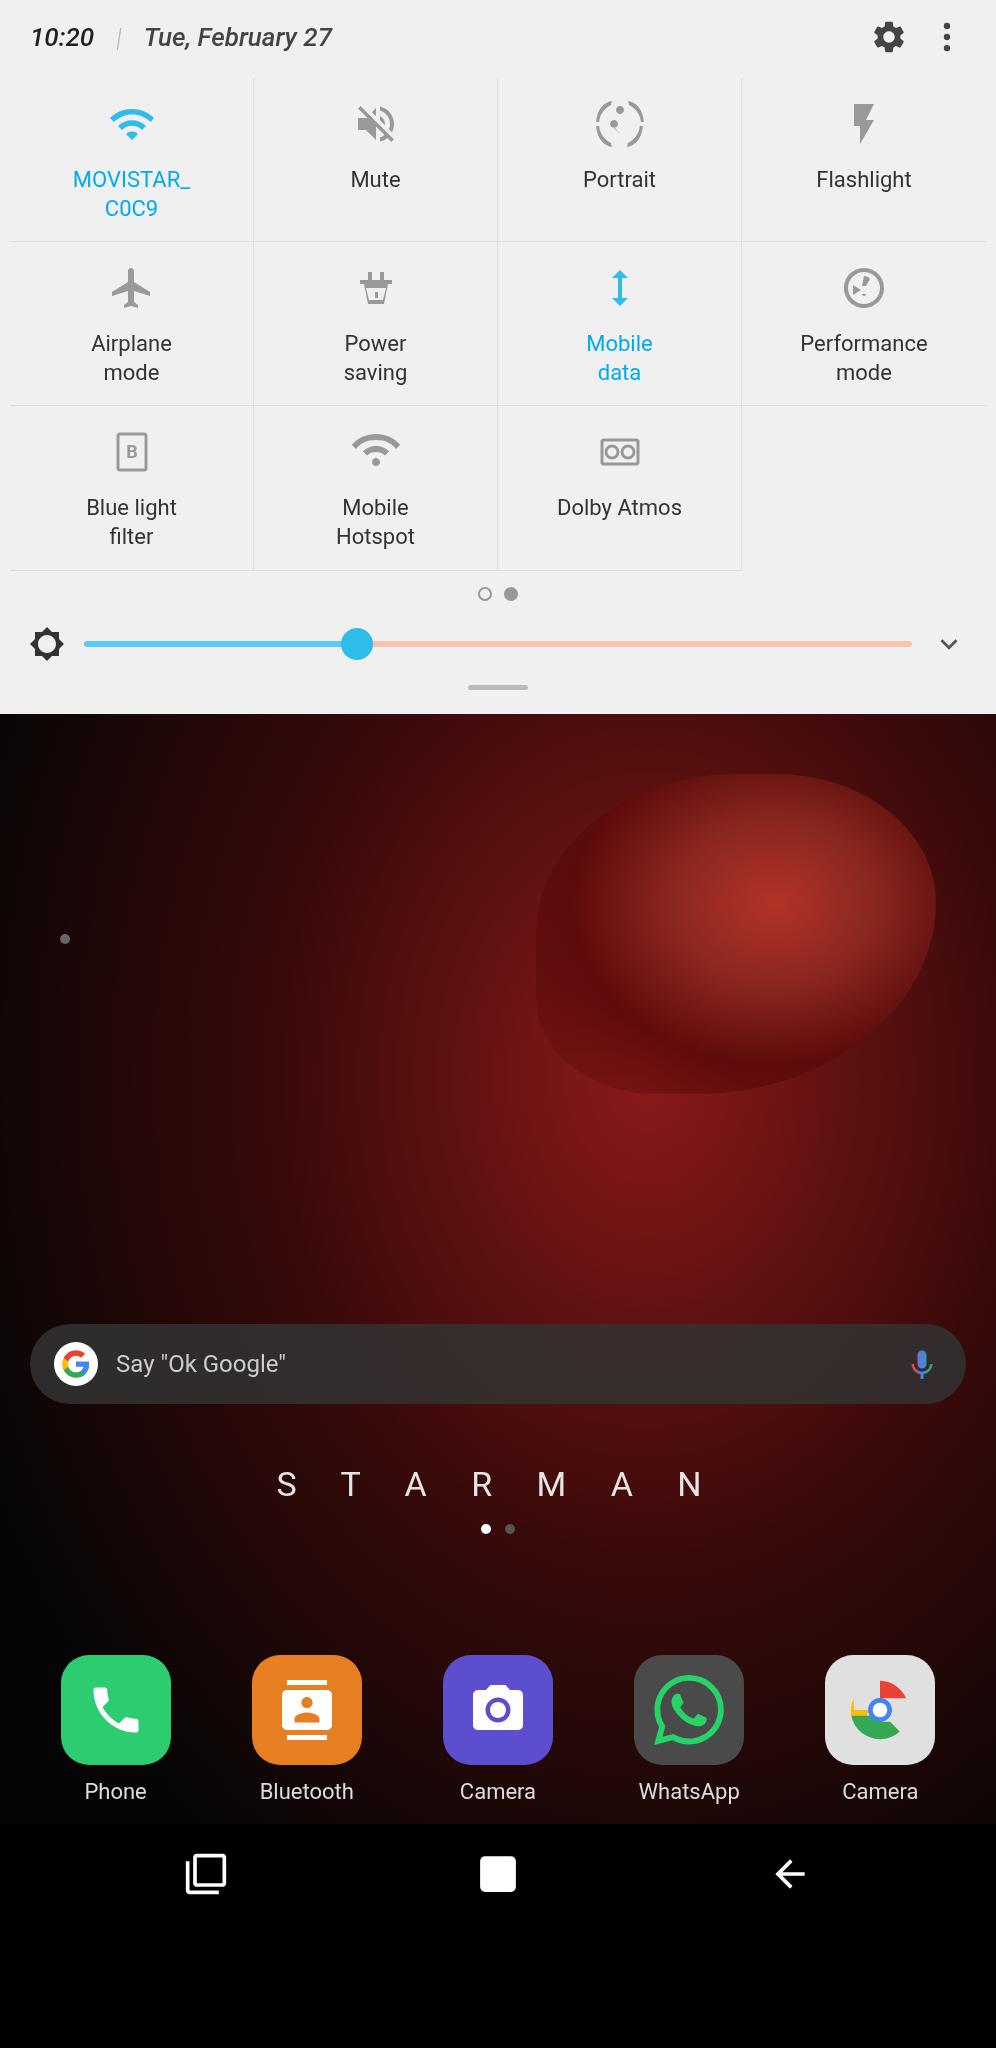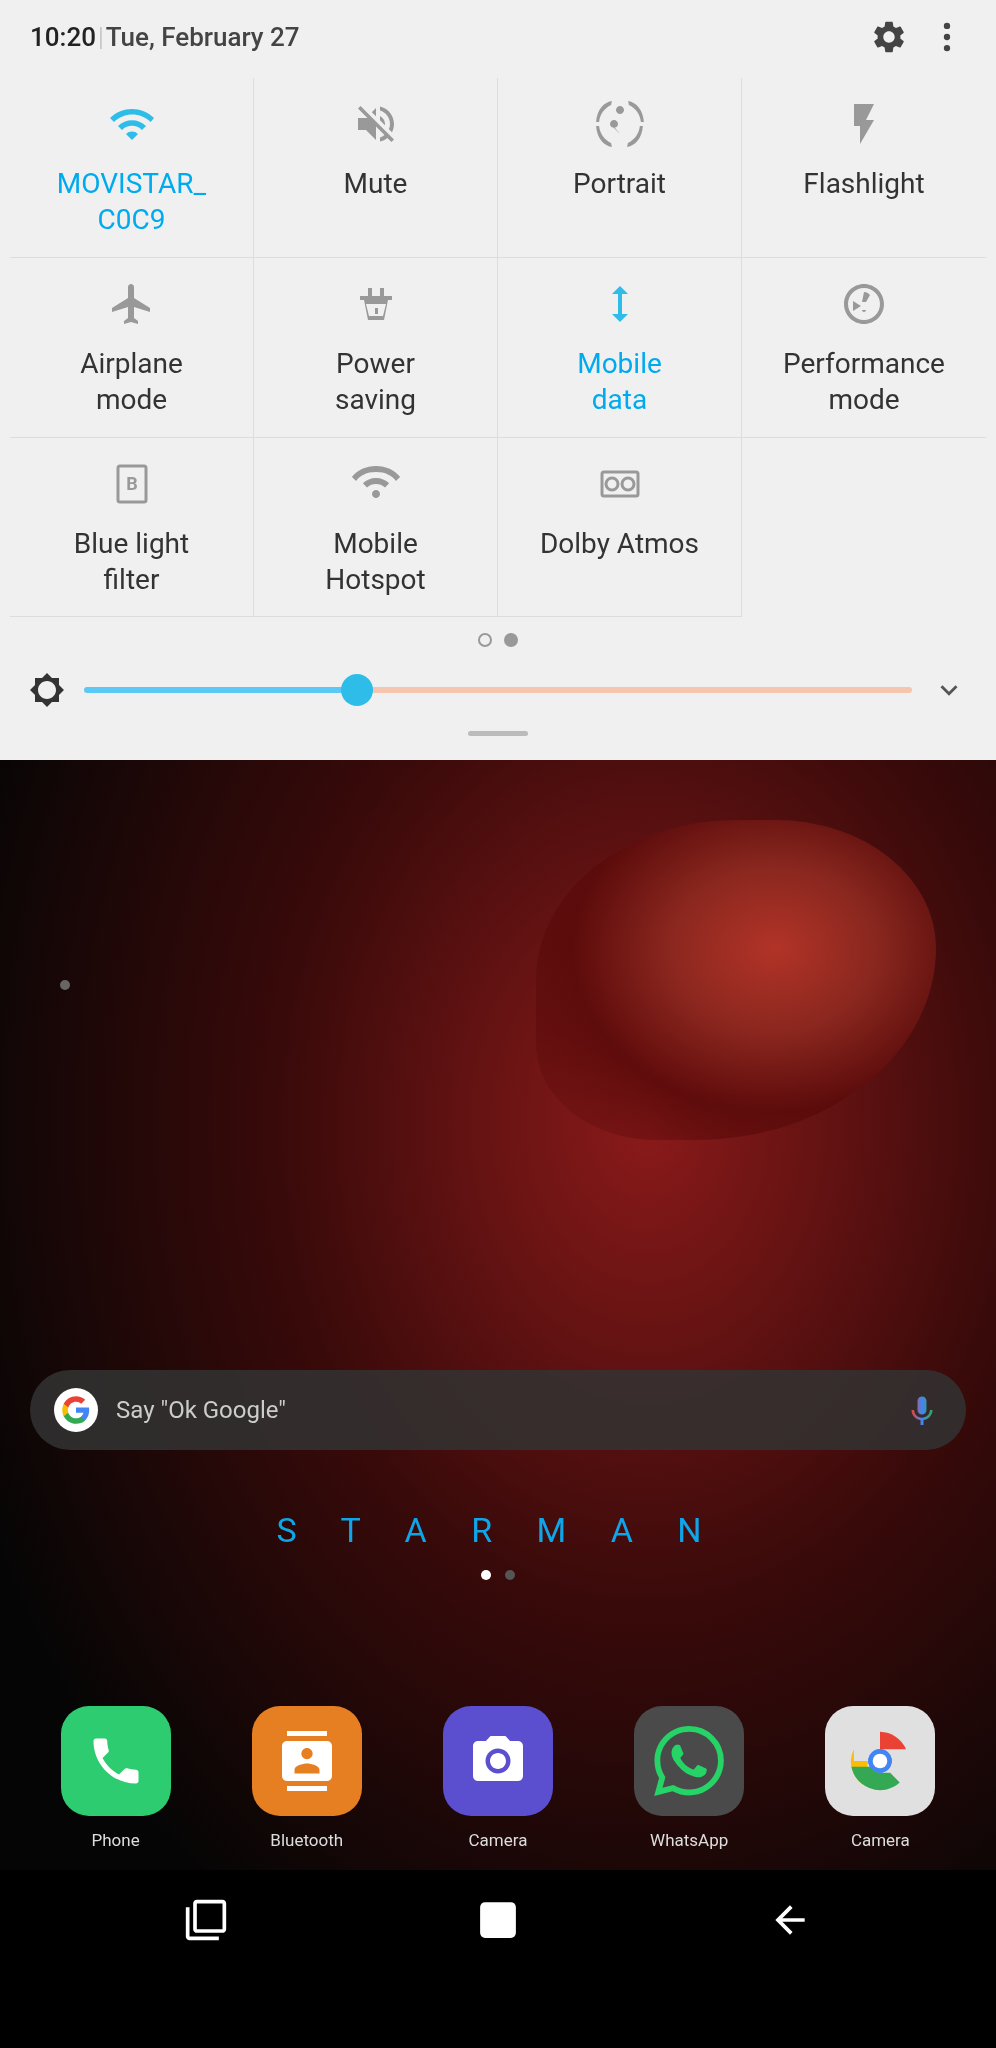--- a/index.html
+++ b/index.html
@@ -25,24 +25,25 @@
     .status-bar {
       display: flex;
       align-items: center;
       justify-content: space-between;
       padding: 18px 30px 12px 30px;
       background: #f0f0f0;
     }
     .status-bar-left {
       display: flex;
       align-items: flex-end;
-      gap: 2px;
+      gap: 22px;
       font-size: 26px;
       font-weight: 500;
       color: #222;
+      font-style: italic;
     }
     .status-bar-divider {
       color: #bbb;
       font-weight: 300;
     }
     .status-bar-date {
       font-size: 26px;
       color: #444;
     }
     .status-bar-right {
@@ -78,21 +79,21 @@
       display: flex;
       align-items: center;
       justify-content: center;
       margin-bottom: 14px;
     }
     .tile-icon svg {
       width: 48px;
       height: 48px;
     }
     .tile-label {
-      font-size: 28px;
+      font-size: 22px;
       color: #333;
       text-align: center;
       line-height: 1.3;
     }
     .tile-label.active {
       color: #00aaee;
     }
 
     
     .page-indicators {
@@ -233,21 +234,21 @@
 
     
     .starman-text {
       position: absolute;
       bottom: 420px;
       left: 0;
       right: 0;
       text-align: center;
       font-size: 34px;
       letter-spacing: 18px;
-      color: #0ea5e9;
+      color: #e5e5e5;
       text-transform: uppercase;
     }
     .home-dots {
       position: absolute;
       bottom: 390px;
       left: 0;
       right: 0;
       display: flex;
       justify-content: center;
       gap: 14px;
@@ -287,21 +288,21 @@
       align-items: center;
       justify-content: center;
       font-size: 54px;
     }
     .app-icon.phone-icon { background: #2ecc71; }
     .app-icon.contacts-icon { background: #e67e22; }
     .app-icon.camera-icon { background: #5b4fcf; }
     .app-icon.whatsapp-icon { background: #4a4a4a; }
     .app-icon.chrome-icon { background: #e0e0e0; }
     .app-label {
-      font-size: 17px;
+      font-size: 22px;
       color: #ddd;
     }
 
     
     .nav-bar {
       position: absolute;
       bottom: 0;
       left: 0;
       right: 0;
       height: 100px;

